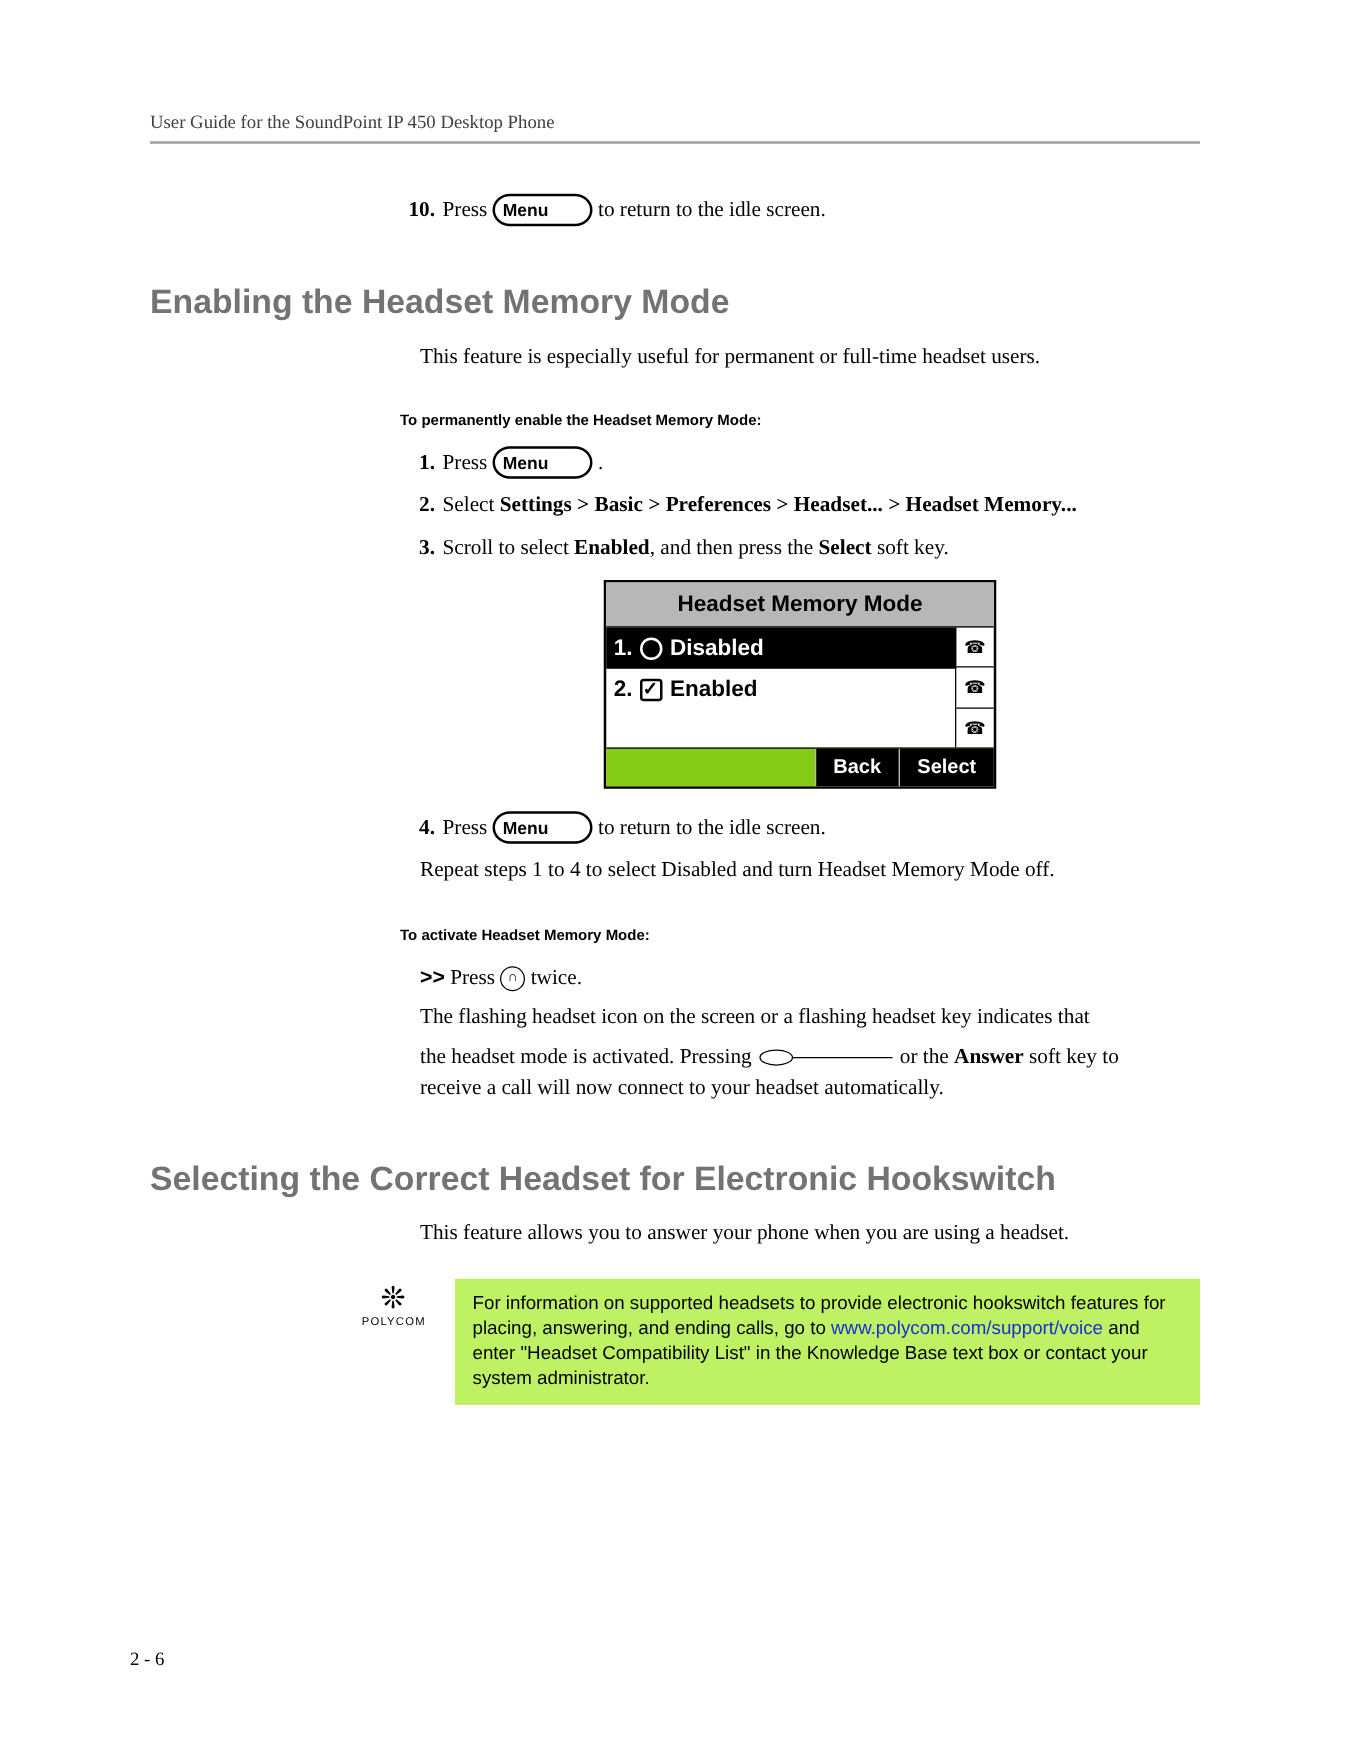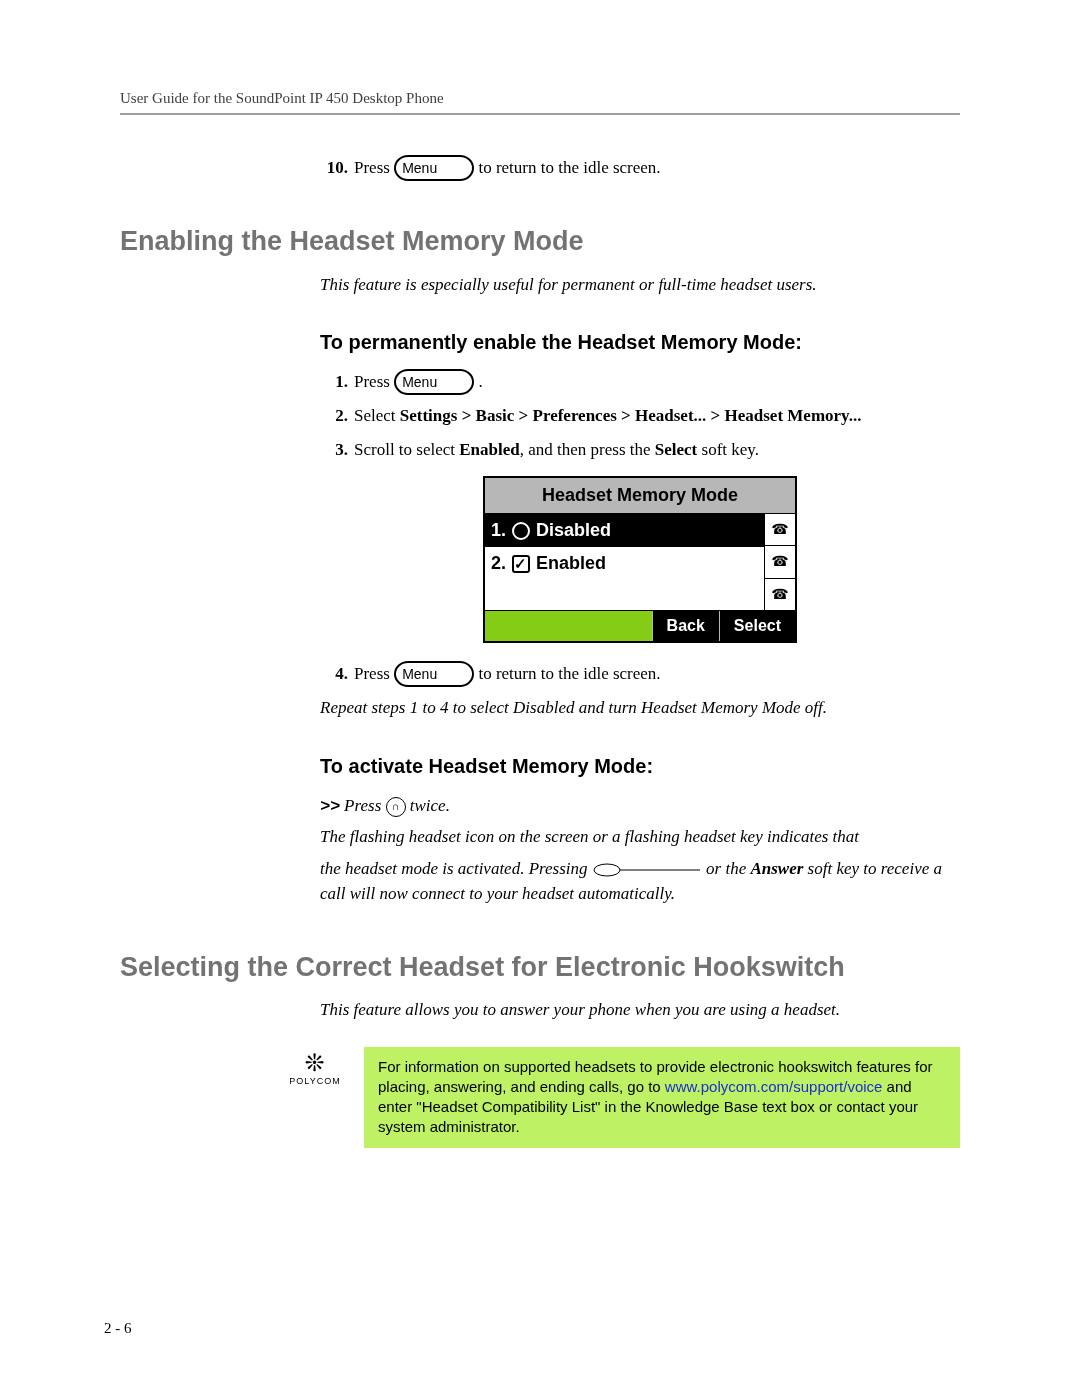--- a/index.html
+++ b/index.html
@@ -45,21 +45,21 @@
   }
   .menu-key {
     display: inline-flex;
     align-items: center;
     justify-content: flex-start;
     width: 80px;
     height: 26px;
     border: 2px solid #000;
     border-radius: 14px / 50%;
     font-family: Arial, Helvetica, sans-serif;
-    font-weight: normal;
+    font-weight: bold;
     font-size: 14px;
     padding-left: 6px;
     box-sizing: border-box;
     vertical-align: middle;
     background: #fff;
   }
   .line-key {
     display: inline-block;
     width: 110px;
     height: 14px;
@@ -68,21 +68,21 @@
   h2.section {
     font-family: Liberation Sans, sans-serif;
     color: #737373;
     font-weight: bold;
     font-size: 27px;
     margin: 40px 0 10px -200px;
   }
   .bold-lead {
     font-family: "Trebuchet MS", Arial, sans-serif;
     font-weight: bold;
-    font-size: 20px;
+    font-size: 12px;
     margin-top: 30px;
     margin-bottom: 12px;
   }
   .screen {
     width: 310px;
     margin: 14px auto 18px auto;
     border: 2px solid #000;
     font-family: Arial, Helvetica, sans-serif;
     background: #fff;
   }
@@ -201,21 +201,21 @@
     padding: 10px 14px;
     line-height: 1.35;
   }
   .note-text a { color: #1a2fcf; text-decoration: none; }
   .page-num {
     position: absolute;
     left: 104px;
     bottom: 60px;
     font-size: 15px;
   }
-  p { margin: 6px 0; font-style: italic; }
+  p { margin: 6px 16px; }
 </style>
 </head>
 <body>
 
 <div class="page">
 
   <div class="running-head">User Guide for the SoundPoint IP 450 Desktop Phone</div>
   <hr class="head-rule">
 
   <div class="content">

